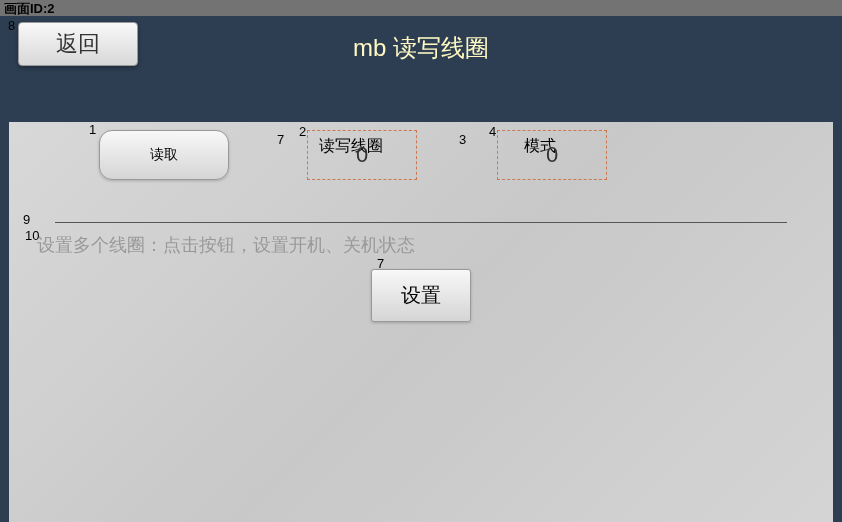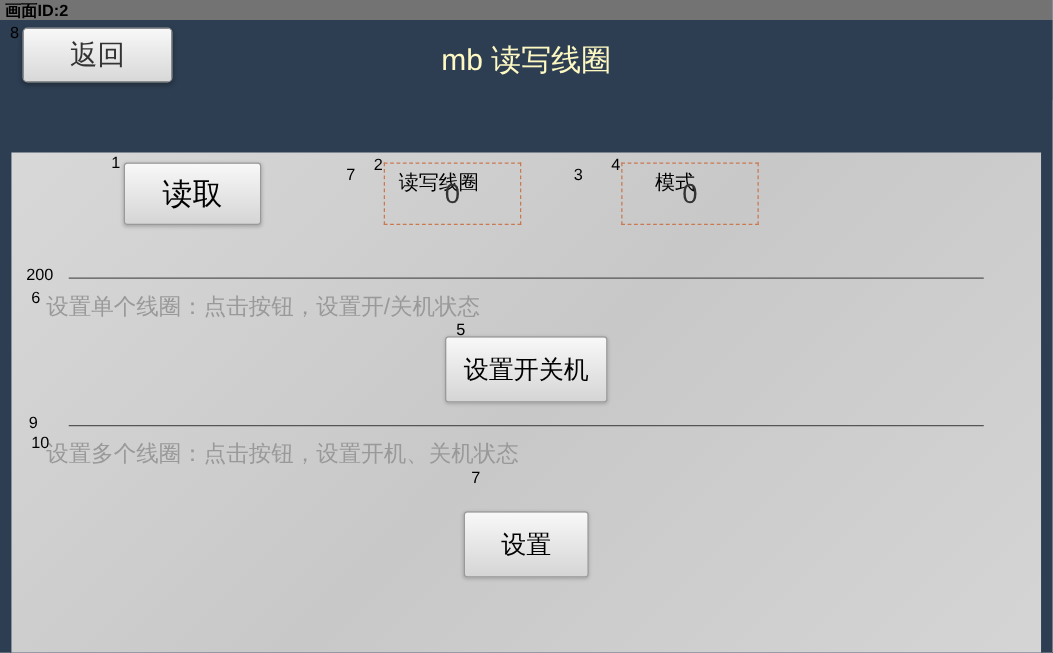--- a/index.html
+++ b/index.html
@@ -74,26 +74,26 @@
     }
     .row-inputs {
       position: relative;
       height: 100px;
       margin-top: 42px;
     }
     .read-btn {
       position: absolute;
       left: 72px;
       top: 8px;
-      width: 110px;
+      width: 130px;
       height: 50px;
       background: linear-gradient(#f8f8f8, #d5d5d5);
       border: 1px solid #999;
-      border-radius: 3px;
-      font-size: 24px;
+      border-radius: 13px;
+      font-size: 14px;
       cursor: pointer;
       box-shadow: 0 1px 3px rgba(0,0,0,0.2);
     }
     .dashed-box {
       position: absolute;
       width: 110px;
       height: 50px;
       border: 1.5px dashed #c97850;
       display: flex;
       align-items: center;
@@ -124,21 +124,20 @@
       border: 1px solid #999;
       border-radius: 3px;
       font-size: 20px;
       cursor: pointer;
       box-shadow: 0 1px 3px rgba(0,0,0,0.2);
       padding: 12px 14px;
     }
     .btn-set {
       width: 100px;
       padding: 12px 0;
-      margin-top: 22px;
     }
     .marker {
       position: absolute;
       font-size: 13px;
       font-family: Arial, sans-serif;
       color: #000;
       background: transparent;
       z-index: 10;
     }
     .section1 { position: relative; }
@@ -167,30 +166,20 @@
         <span class="marker" style="left:62px; top:0px;">1</span>
         <button class="read-btn">读取</button>
 
         <span class="marker" style="left:272px; top:2px;">2</span>
         <div class="dashed-box box-power">0</div>
 
         <span class="marker" style="left:462px; top:2px;">4</span>
         <div class="dashed-box box-mode">0</div>
       </div>
 
-      <div class="section1">
-        <span class="marker" style="left:-6px; top:-10px;">200</span>
-        <hr class="hr-line">
-        <span class="marker" style="left:-2px; top:8px;">6</span>
-        <div class="desc-text">设置单个线圈：点击按钮，设置开/关机状态</div>
-        <div class="center-btn-wrap">
-          <span class="marker" style="left:338px; top:34px;">5</span>
-          <button class="center-btn">设置开关机</button>
-        </div>
-      </div>
 
       <div class="section2">
         <span class="marker" style="left:-4px; top:-10px;">9</span>
         <hr class="hr-line">
         <span class="marker" style="left:-2px; top:6px;">10</span>
         <div class="desc-text">设置多个线圈：点击按钮，设置开机、关机状态</div>
         <div class="center-btn-wrap">
           <span class="marker" style="left:350px; top:34px;">7</span>
           <button class="center-btn btn-set">设置</button>
         </div>

